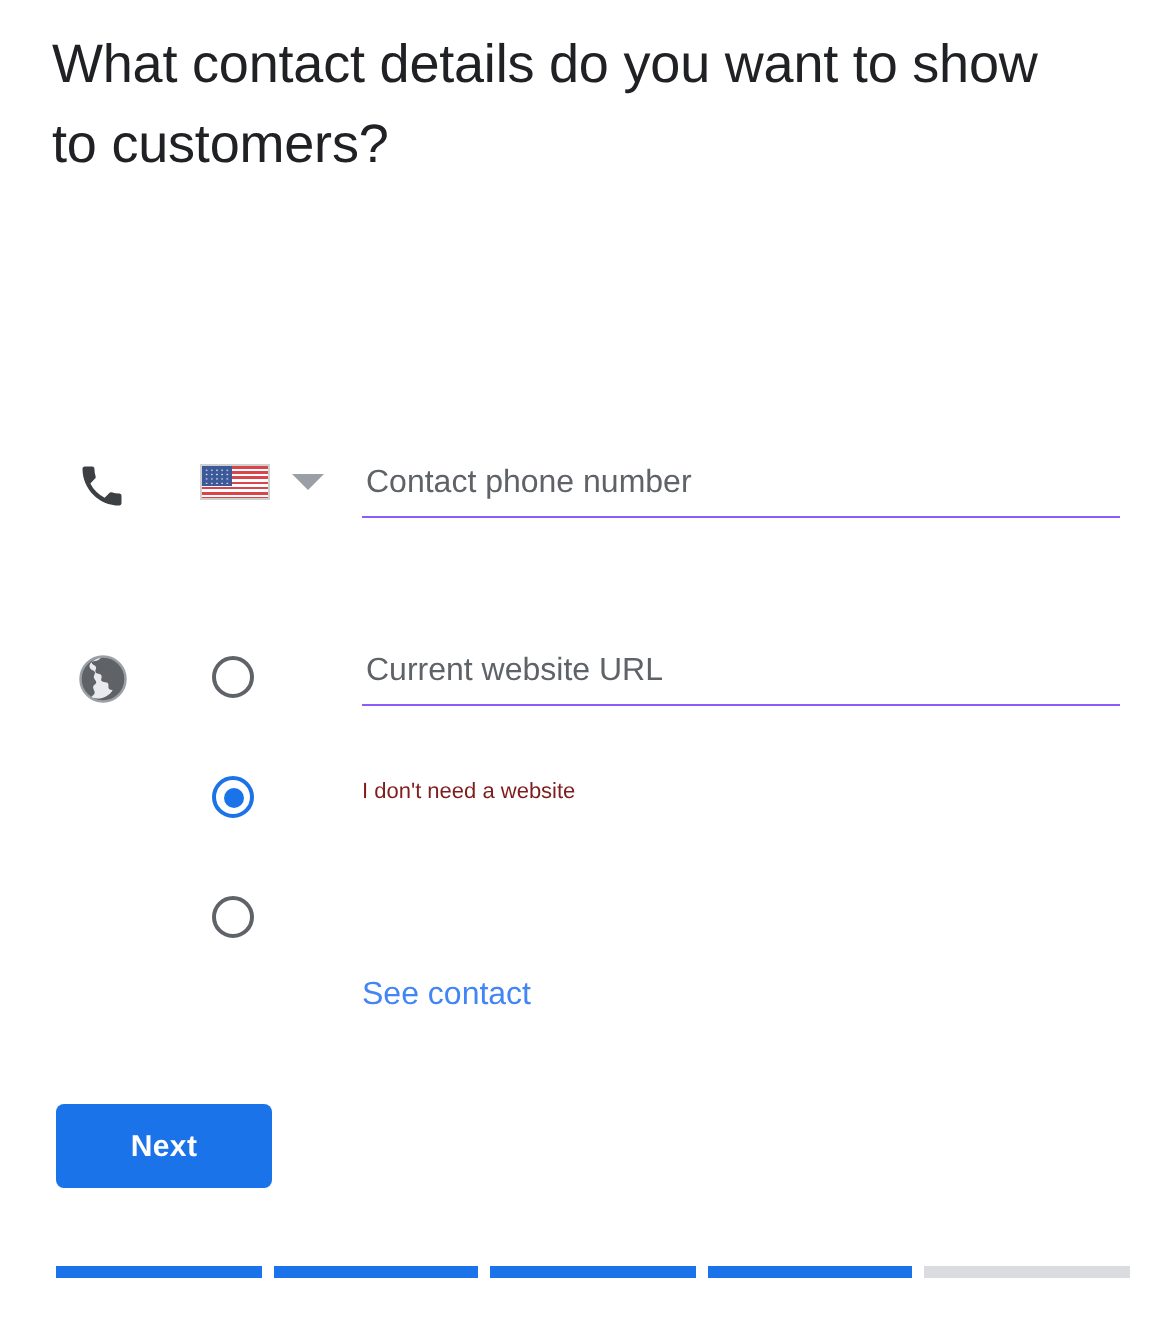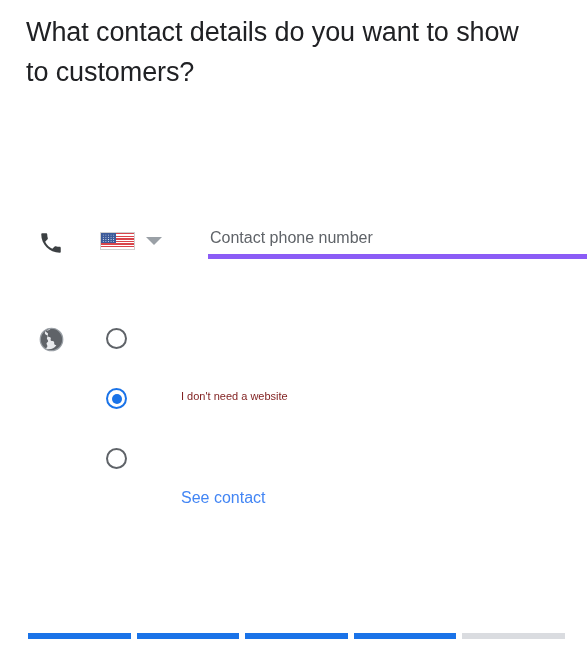--- a/index.html
+++ b/index.html
@@ -110,23 +110,22 @@
     top: 15px;
     width: 0;
     height: 0;
     border-left: 8px solid transparent;
     border-right: 8px solid transparent;
     border-top: 8px solid #9aa0a6;
   }
 
   .field {
     position: absolute;
-    border-bottom: 5px solid #8b5cf6;
+    border-bottom: 1px solid #8b5cf6;
     box-sizing: border-box;
-    margin-left: 27px;
   }
   .field .placeholder {
     position: absolute;
     left: 2px;
     bottom: 7px;
     font-size: 16px;
     color: #5f6368;
     white-space: nowrap;
   }
 
@@ -273,27 +272,31 @@
 
   <span class="globe-icon">
     <svg width="27" height="27" viewBox="0 0 24 24" aria-hidden="true">
       <circle cx="12" cy="12" r="10" fill="#5f6368"></circle>
       <path fill="#e8eaed" d="M12 2.2c-1 0-1.4 1.2-2.6 1.6-1 .4-2.2.1-2.5 1 .3.9 1.6 1 2 1.9.3.8-.6 1.5-.2 2.3.5.9 2.1.5 2.6 1.4.4.8-.5 1.8.1 2.5.7.8 2.2.2 2.8 1 .5.7-.1 1.9.5 2.5.4.4 1.1.3 1.6.6-1.4 2.2-3.9 3.7-6.7 3.7-1 0-2-.2-2.9-.6.5-.7 1.4-1 1.6-1.9.2-1-.9-1.8-.7-2.8.2-.8 1.3-1 1.4-1.8.1-.9-1-1.5-1.1-2.4-.1-.8.8-1.5.5-2.3-.3-.9-1.7-.8-2.1-1.7C5.5 6 6.5 4.7 7.8 3.8 9 3 10.5 2.4 12 2.2z"></path>
       <circle cx="12" cy="12" r="10" fill="none" stroke="#9aa0a6" stroke-width="1.1"></circle>
     </svg>
   </span>
 
   <span class="radio off radio-1"></span>
+  <div class="field url-field">
+    <span class="placeholder">Current website URL</span>
+  </div>
 
   <span class="radio on radio-2"></span>
   <div class="radio-label label-2">I don't need a website</div>
 
   <span class="radio off radio-3"></span>
   <div class="see-details">See contact</div>
 
+  <button class="next-button">Next</button>
 
   <div class="progress">
     <span class="seg done"></span>
     <span class="seg done"></span>
     <span class="seg done"></span>
     <span class="seg done"></span>
     <span class="seg"></span>
   </div>
 
 </div>

